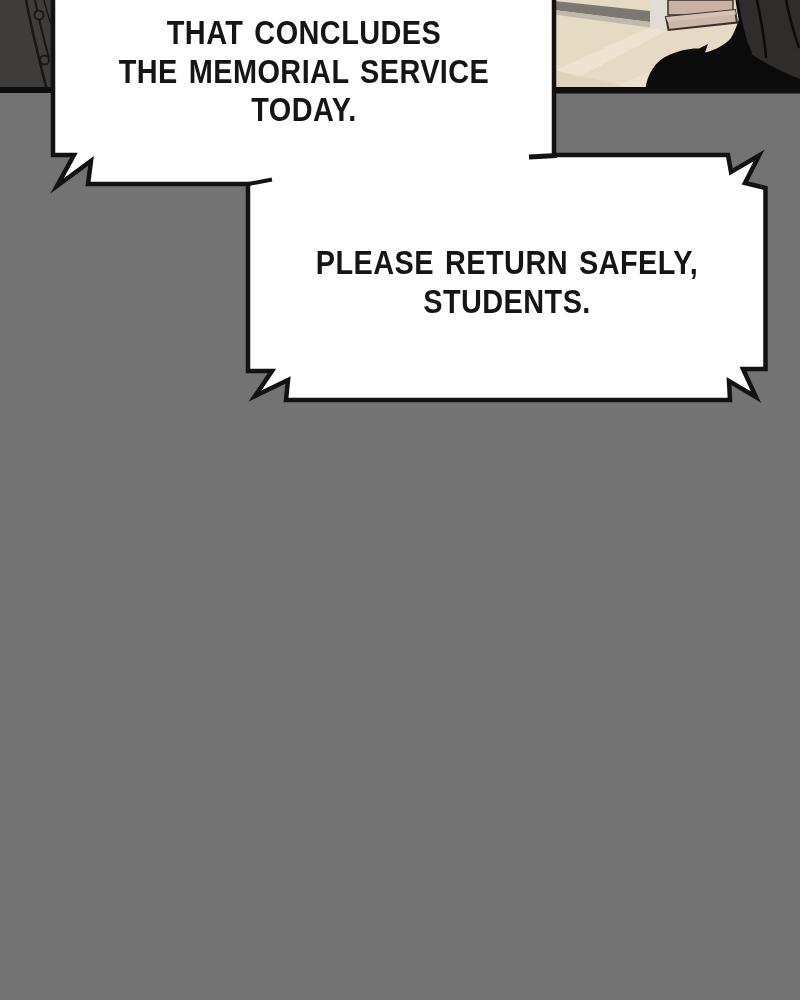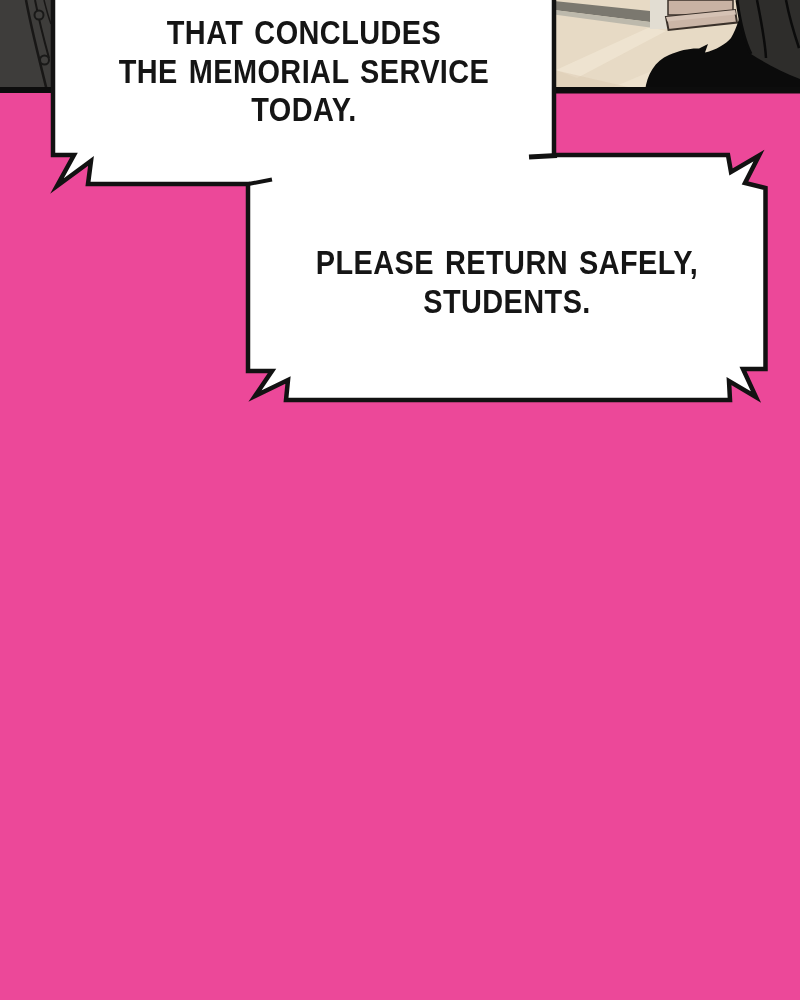--- a/index.html
+++ b/index.html
@@ -1,20 +1,20 @@
 <!DOCTYPE html>
 <html><head>
 <meta charset="utf-8">
 <style>
   html, body { margin: 0; padding: 0; background: #ffffff; }
   .stage {
     position: relative;
     width: 800px;
     height: 1000px;
-    background: #ec4899;
+    background: #737373;
     overflow: hidden;
     font-family: "Liberation Sans", "DejaVu Sans", sans-serif;
   }
   .stage svg { position: absolute; left: 0; top: 0; }
   .bubble-text {
     position: absolute;
     text-align: center;
     font-weight: 700;
     font-size: 34px;
     line-height: 38.5px;

